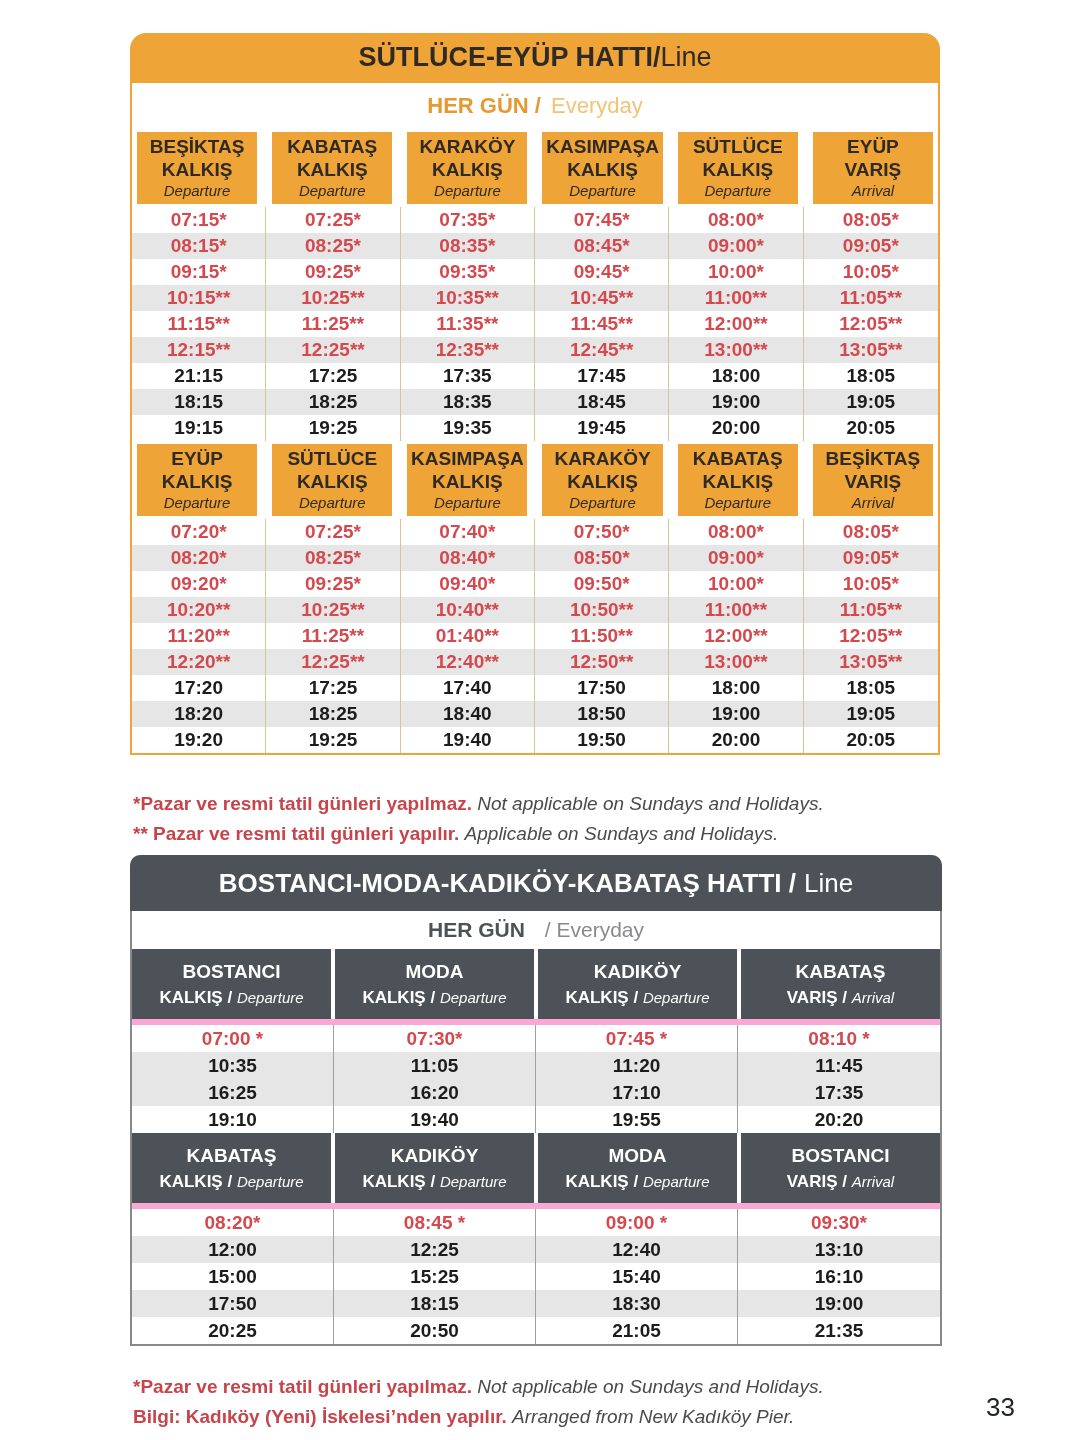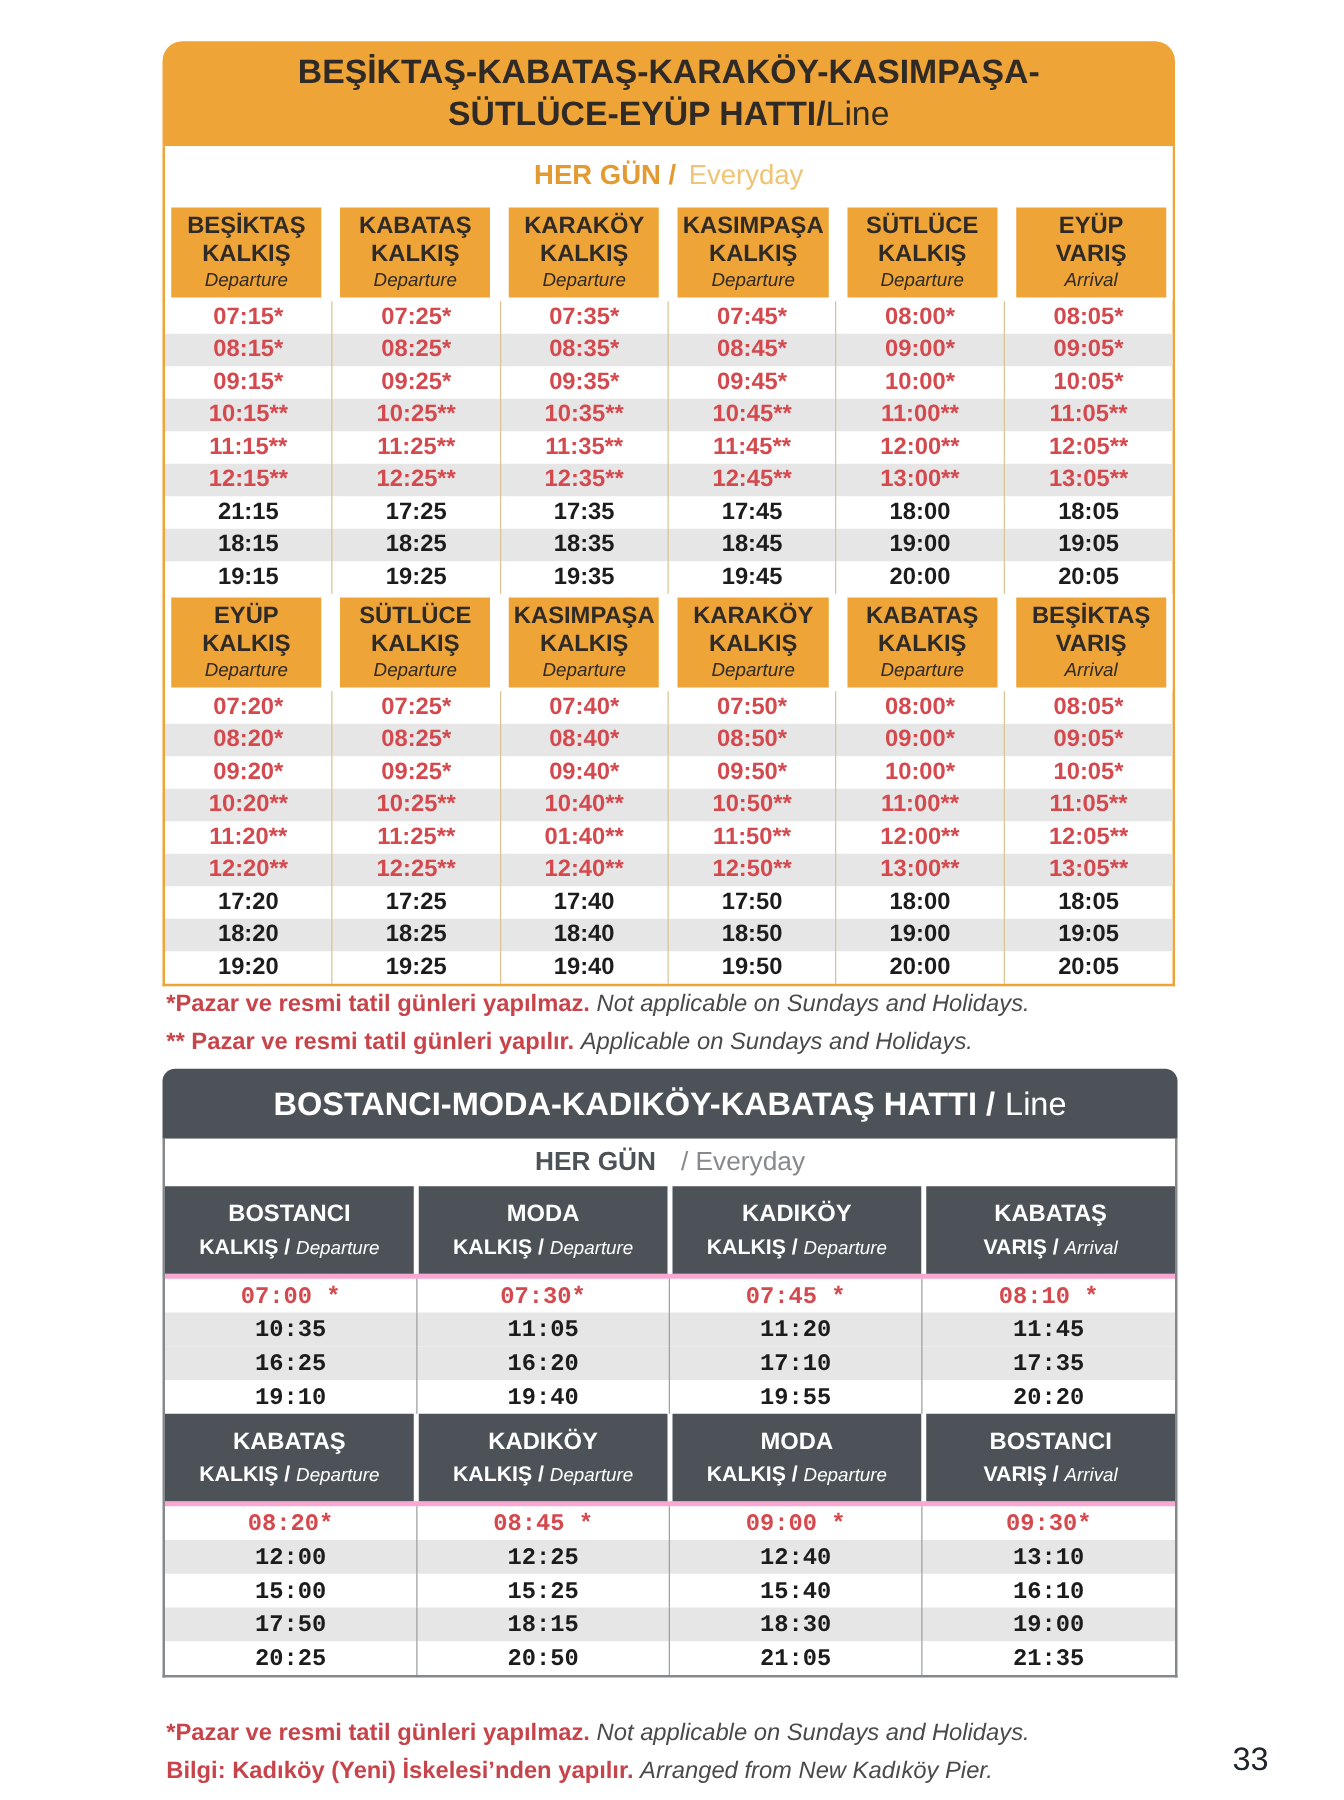--- a/index.html
+++ b/index.html
@@ -46,41 +46,40 @@
   .t2 .hergun{height:38px;font-size:21px;}
   .t2 .hergun-tr{color:#4C5257;font-weight:bold;}
   .t2 .hergun-en{color:#87898C;font-weight:normal;margin-left:20px;text-align:center;}
   .t2 .hrow{display:grid;grid-template-columns:repeat(4,1fr);gap:4px;background:#ffffff;}
   .t2 .hcell{background:#4C5257;color:#ffffff;height:70px;
              display:flex;flex-direction:column;align-items:center;justify-content:center;gap:5px;}
   .t2 .station{font-size:19px;}
   .t2 .sub{font-size:17px;}
   .t2 .type{font-weight:bold;}
   .t2 .type-en{font-size:15px;}
-  .t2 .rows{border-top:4px solid #f9a8d4;font-family:Liberation Mono, monospace;}
+  .t2 .rows{border-top:6px solid #f9a8d4;}
   .t2 .trow{grid-template-columns:repeat(4,1fr);height:27px;}
   .t2 .tcell{border-right:1px solid #9CA0A3;}
   .t2 .tcell:last-child{border-right:none;}
 
   
   .fnotes{position:absolute;font-size:19px;line-height:30px;}
   .f1{left:133px;top:789px;}
   .f2{left:133px;top:1372px;}
   .fn-tr{color:#C8444B;font-weight:bold;}
   .fn-en{color:#4A4A4A;font-style:italic;}
   .pagenum{position:absolute;left:986px;top:1392px;font-size:26px;color:#20242B;}
 </style>
 </head>
 <body>
 
 <div id="page">
 
   <div class="t1">
     <div class="t1-title">
-      <div>BEŞİKTAŞ-KABATAŞ-KARAKÖY-KASIMPAŞA-</div>
       <div><span>SÜTLÜCE-EYÜP HATTI/</span><span class="title-light">Line</span></div>
     </div>
     <div class="t1-body">
       <div class="hergun">
         <span class="hergun-tr">HER GÜN /</span>
         <span class="hergun-en">Everyday</span>
       </div>
       <div class="hrow">
           <div class="hcell">
             <div class="station">BEŞİKTAŞ</div>

